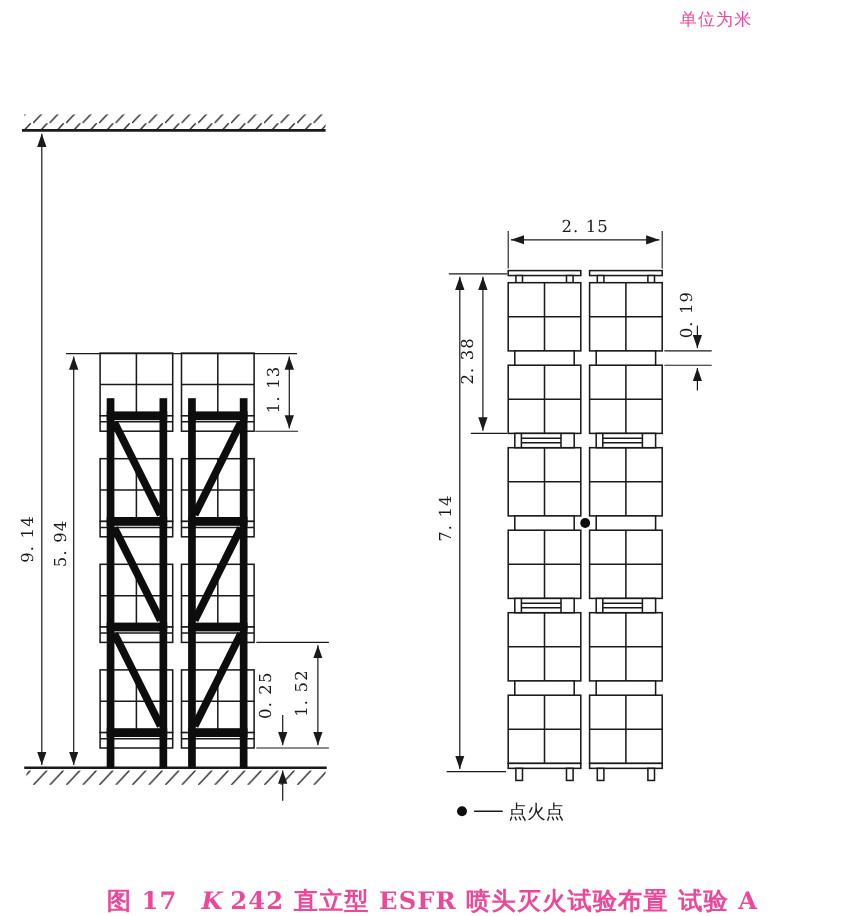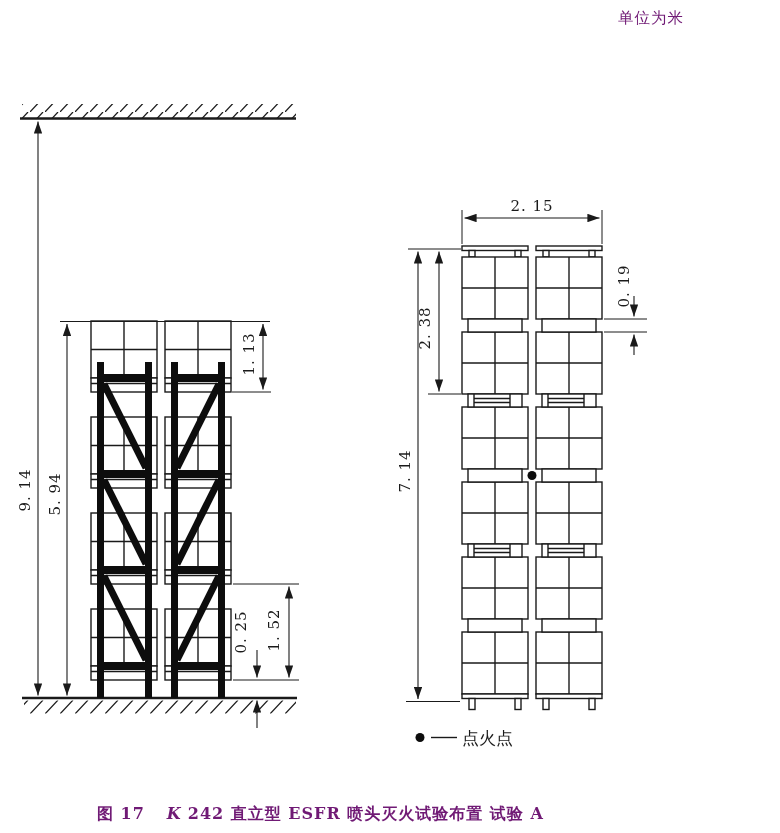--- a/index.html
+++ b/index.html
@@ -1,32 +1,32 @@
 <!DOCTYPE html>
 <html><head>
 <meta charset="utf-8">
 <style>
   html,body{margin:0;padding:0;background:#fff;}
   #page{position:relative;width:696px;height:833px;background:#fff;overflow:hidden;
-        font-family:"Liberation Sans",sans-serif;color:#701a75;}
+        font-family:"Liberation Sans",sans-serif;color:#ec4899;}
   #units-note{position:absolute;top:8px;right:12px;font-size:15.5px;
         font-family:"DejaVu Serif",serif;letter-spacing:1px;}
   svg{position:absolute;top:0;left:0;}
   svg text{font-family:"DejaVu Serif",serif;fill:#1a1a1a;}
   .dimtxt{font-size:15px;text-anchor:middle;letter-spacing:1px;}
   .dimtxt-h{font-size:15px;text-anchor:middle;letter-spacing:1px;}
   .legendtxt{font-size:17px;font-family:"DejaVu Serif",serif;}
   .thin{fill:#fff;stroke:#1a1a1a;stroke-width:1.4;}
   .thinl{stroke:#1a1a1a;stroke-width:1.4;fill:none;}
   .dim{stroke:#1a1a1a;stroke-width:1.1;fill:none;}
   .ext{stroke:#1a1a1a;stroke-width:1;fill:none;}
   .heavy{fill:#0d0d0d;stroke:none;}
   .heavyl{stroke:#0d0d0d;stroke-width:7;fill:none;}
   .groundl{stroke:#1a1a1a;stroke-width:2.4;fill:none;}
-  #caption{position:absolute;top:804px;left:97px;font-size:16px;font-weight:bold;
+  #caption{position:absolute;top:804px;left:97px;font-size:22px;font-weight:bold;
         font-family:"DejaVu Serif",serif;letter-spacing:1px;white-space:nowrap;text-align:center;}
   #caption .cap-fig{margin-right:22px;}
   #caption .cap-k{font-style:italic;margin-right:6px;}
 </style>
 </head>
 <body>
 
 <div id="page">
 
   <div id="units-note">单位为米</div>

